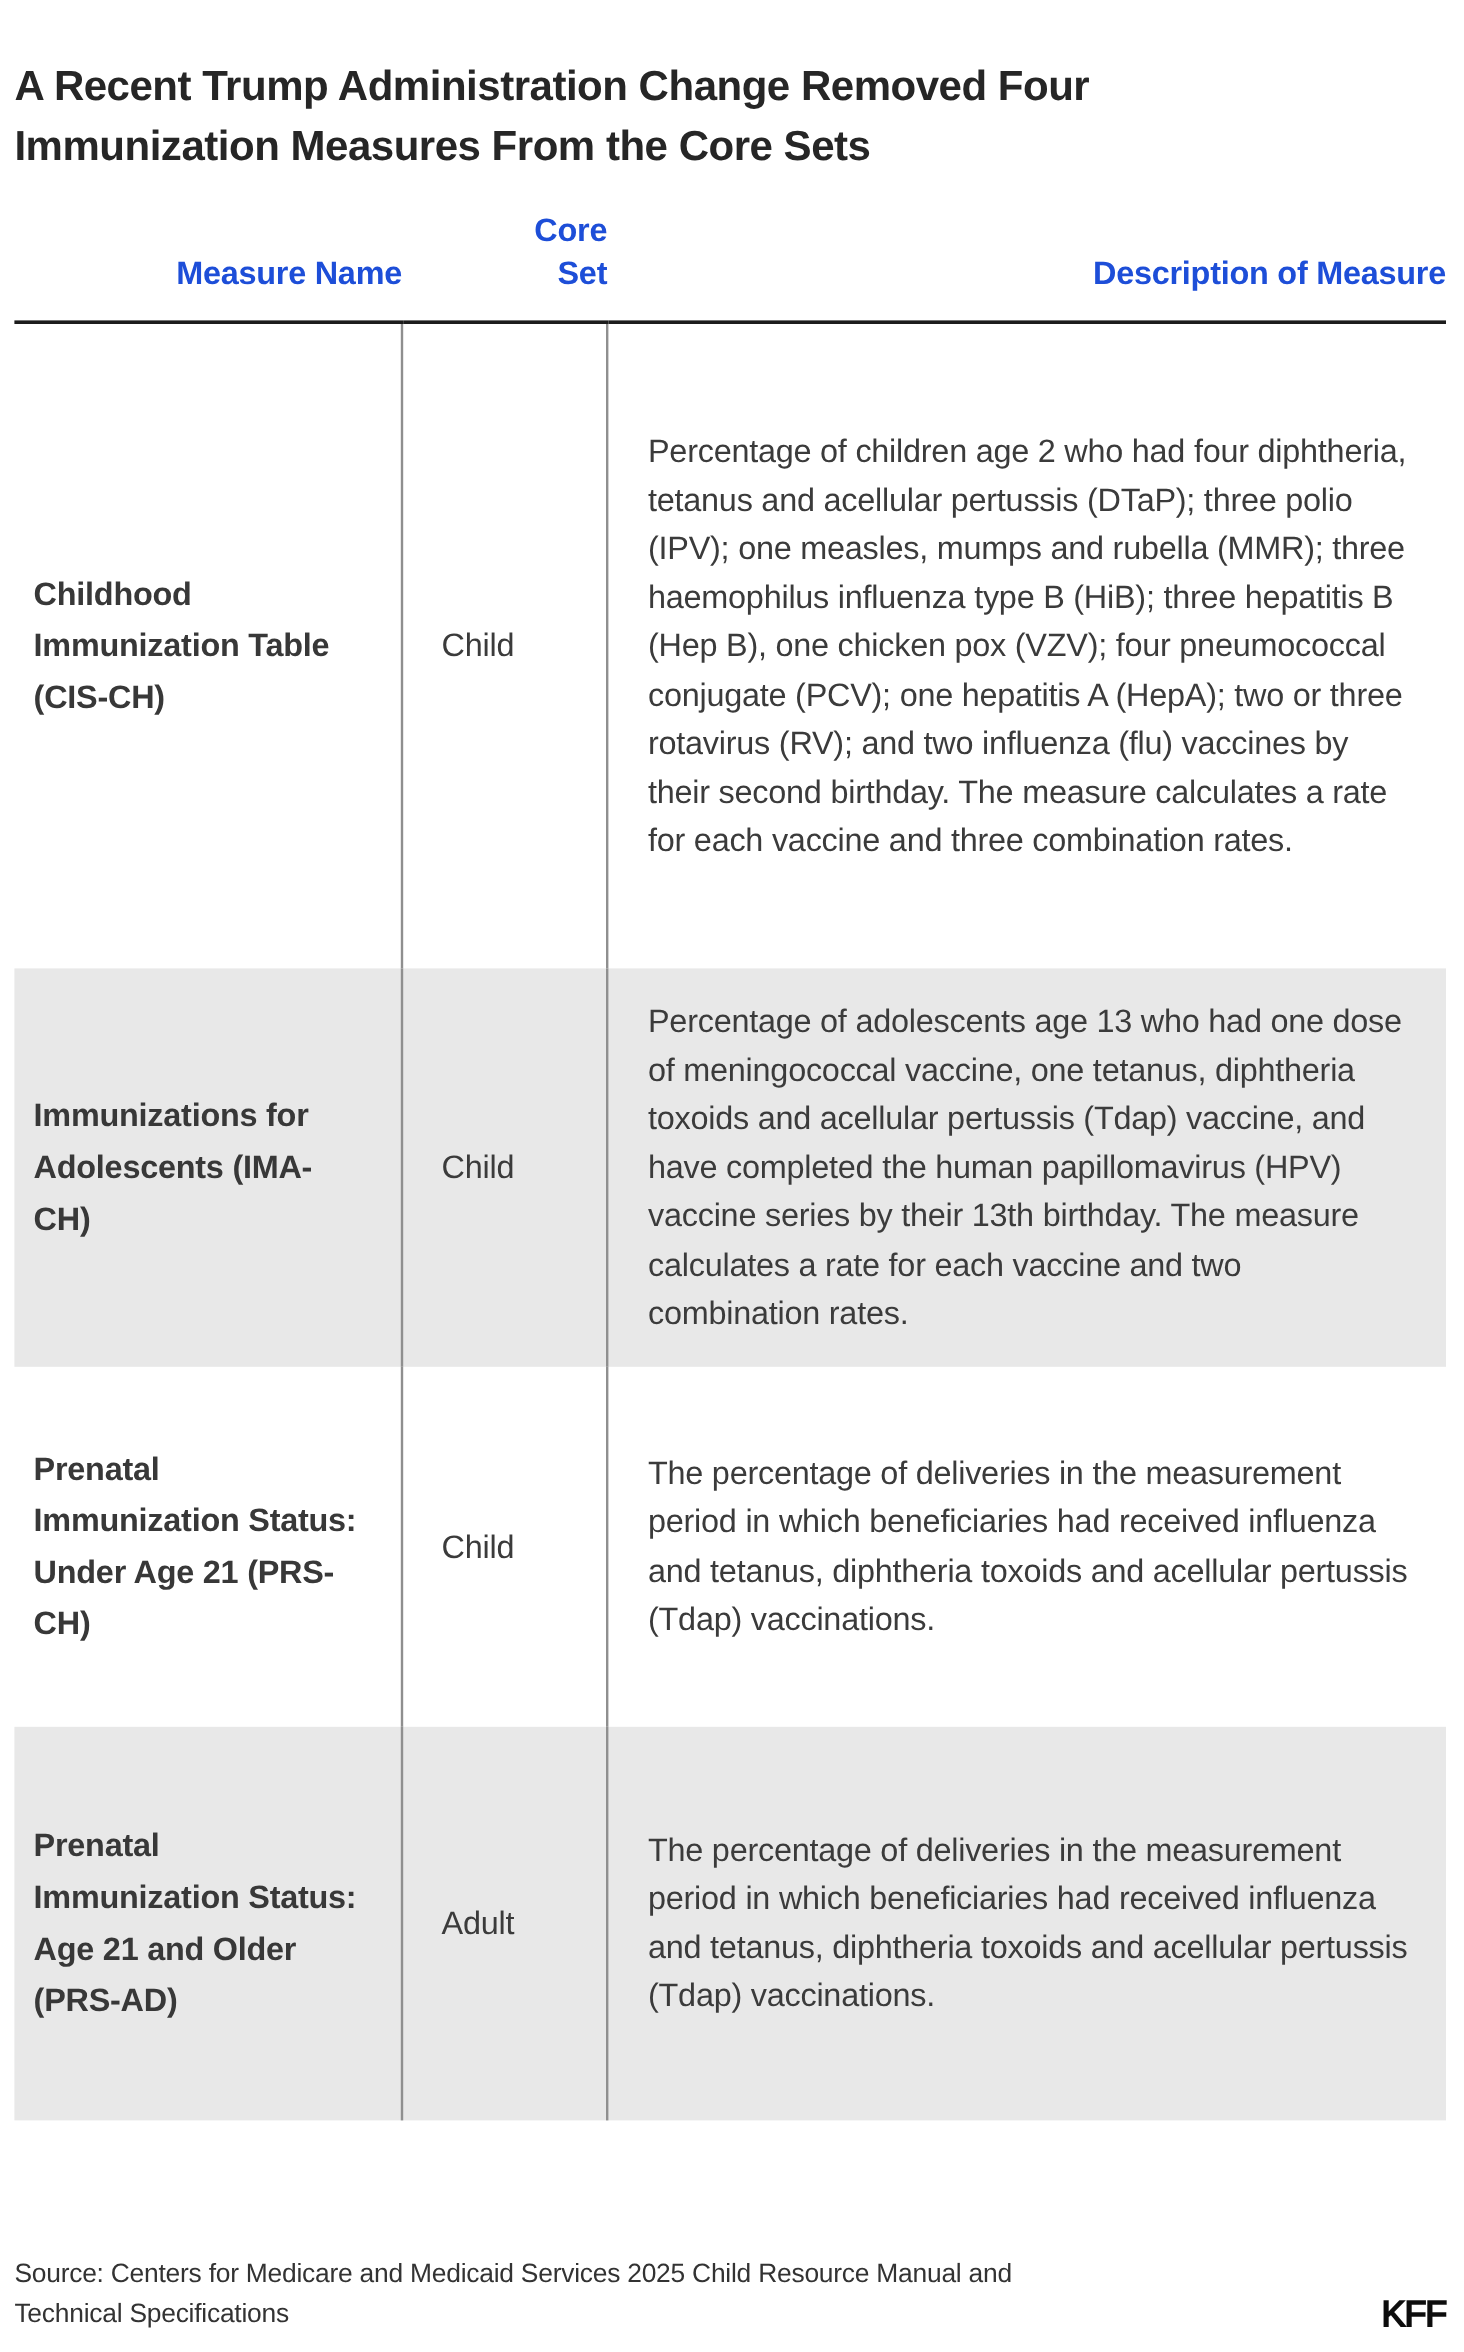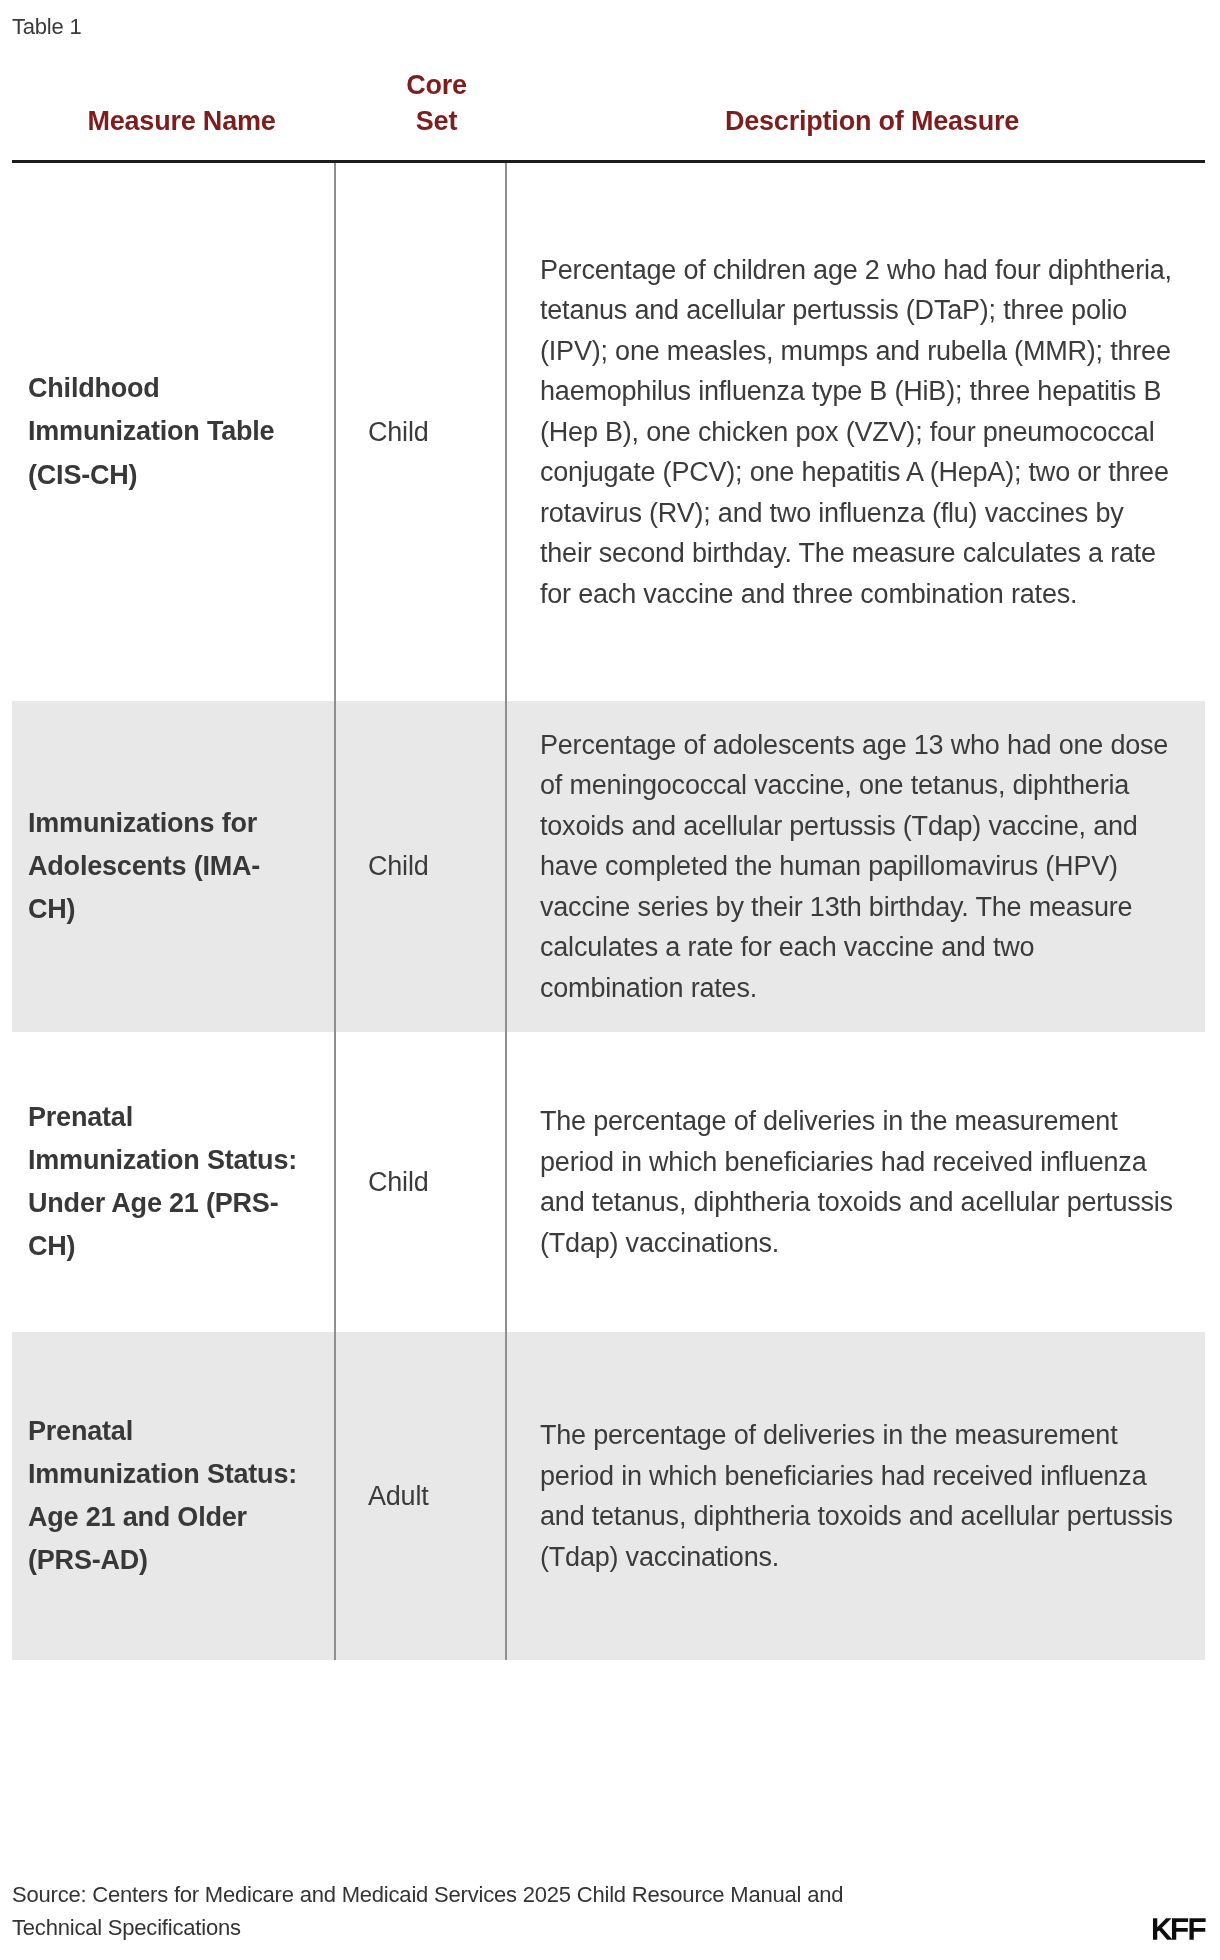--- a/index.html
+++ b/index.html
@@ -45,22 +45,22 @@
     margin-top:4px;
     width:1193px;
     border-collapse:collapse;
     table-layout:fixed;
   }
   col.c-measure{width:323px;}
   col.c-core{width:171px;}
   col.c-desc{width:699px;}
   thead th{
     vertical-align:bottom;
-    text-align:center;
-    font-size:27px;font-weight:bold;color:#7f1d1d;
+    text-align:right;
+    font-size:27px;font-weight:bold;color:#1d4ed8;
     letter-spacing:-0.2px;
     padding:24px 0 20px 0;
     border-bottom:3px solid var(--header-rule);
     line-height:1.33;
   }
   thead th.h-measure{padding-left:16px;}
   thead th.h-core{padding-left:32px;}
   thead th.h-core .narrow{display:inline-block;max-width:72px;}
   thead th.h-desc{padding-left:33px;}
   tbody td{
@@ -105,22 +105,22 @@
     line-height:1;
     padding-right:2px;
     margin-left:16px;
   }
 </style>
 </head>
 <body>
 
 <div class="page">
 
-  <div class="table-label">Table 1</div>
 
+  <h1 class="title">A Recent Trump Administration Change Removed Four Immunization Measures From the Core Sets</h1>
 
 
   <table class="measures">
     <colgroup>
       <col class="c-measure">
       <col class="c-core">
       <col class="c-desc">
     </colgroup>
     <thead>
       <tr>

